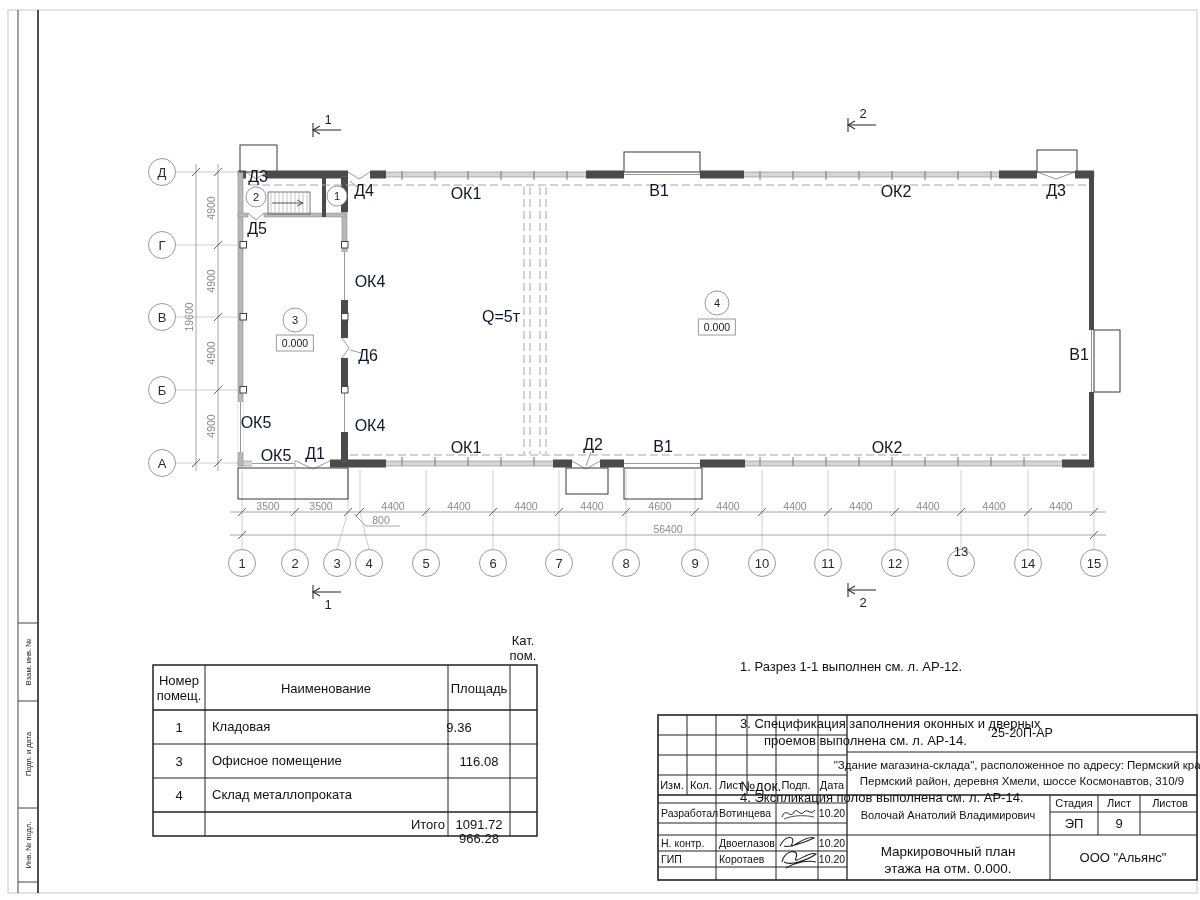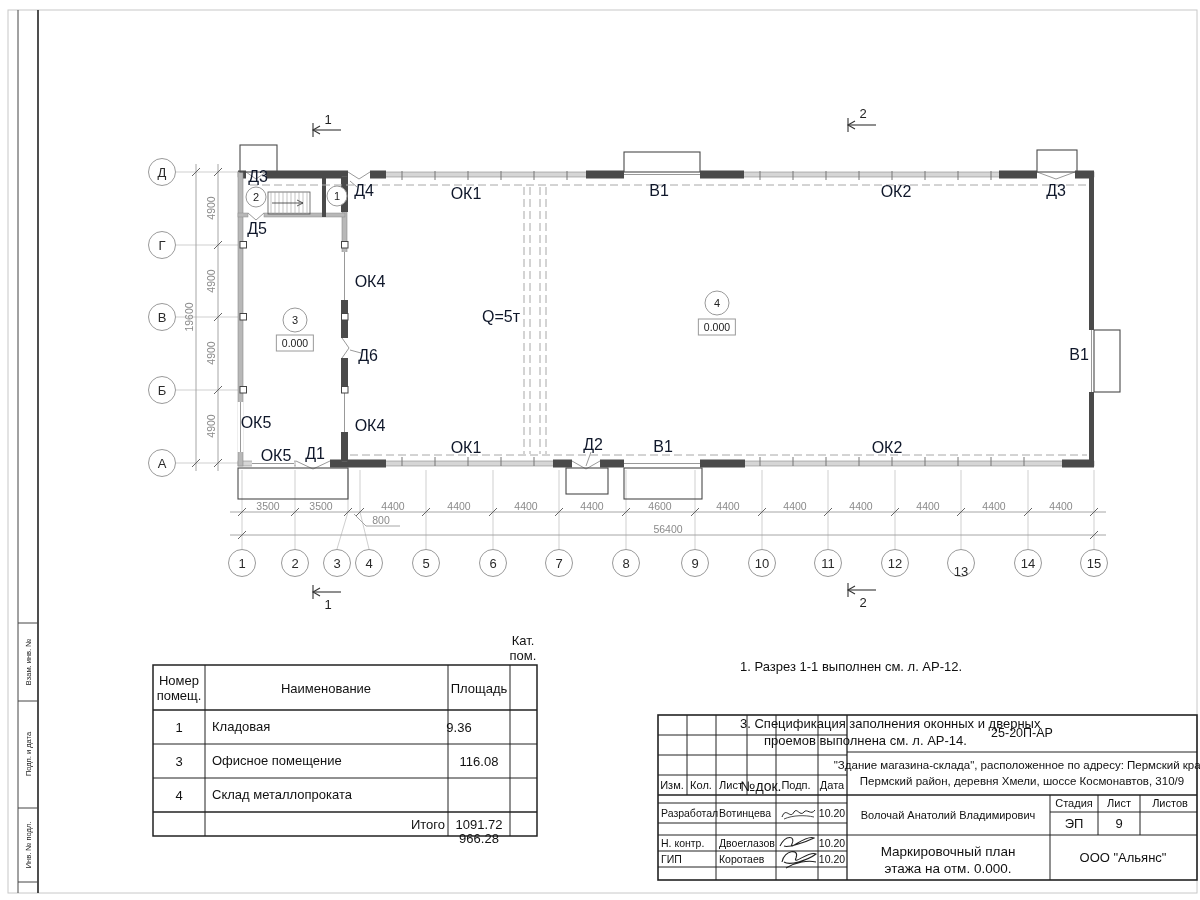--- a/index.html
+++ b/index.html
@@ -352,21 +352,21 @@
 <div class="abs c axl" style="left:337px;top:563px;">3</div>
 <div class="abs c axl" style="left:369px;top:563px;">4</div>
 <div class="abs c axl" style="left:426px;top:563px;">5</div>
 <div class="abs c axl" style="left:493px;top:563px;">6</div>
 <div class="abs c axl" style="left:559px;top:563px;">7</div>
 <div class="abs c axl" style="left:626px;top:563px;">8</div>
 <div class="abs c axl" style="left:695px;top:563px;">9</div>
 <div class="abs c axl" style="left:762px;top:563px;">10</div>
 <div class="abs c axl" style="left:828px;top:563px;">11</div>
 <div class="abs c axl" style="left:895px;top:563px;">12</div>
-<div class="abs c axl" style="left:961px;top:571px;">13</div>
+<div class="abs c axl" style="left:961px;top:551px;">13</div>
 <div class="abs c axl" style="left:1028px;top:563px;">14</div>
 <div class="abs c axl" style="left:1094px;top:563px;">15</div>
 
 <div class="abs dim dimv" style="left:211px;top:208px;">4900</div>
 <div class="abs dim dimv" style="left:211px;top:281px;">4900</div>
 <div class="abs dim dimv" style="left:211px;top:353px;">4900</div>
 <div class="abs dim dimv" style="left:211px;top:426px;">4900</div>
 <div class="abs dim dimv" style="left:189px;top:317px;">19600</div>
 
 <div class="abs c dim" style="left:268px;top:506px;">3500</div>
@@ -424,20 +424,21 @@
 <div class="abs c td" style="left:479px;top:761px;">116.08</div>
 <div class="abs c td" style="left:179px;top:795px;">4</div>
 <div class="abs td" style="left:212px;top:787px;">Склад металлопроката</div>
 <div class="abs c td" style="left:479px;top:838px;">966.28</div>
 <div class="abs td" style="left:445px;top:824px;transform:translate(-100%,-50%);">Итого</div>
 <div class="abs c td" style="left:479px;top:824px;">1091.72</div>
 
 <div class="abs notes" style="left:740px;top:618px;">
   <div>1. Разрез 1-1 выполнен см. л. АР-12.</div>
   <div>3. Спецификация заполнения оконных и дверных проемов выполнена см. л. АР-14.</div>
+  <div>4. Экспликация полов выполнена см. л. АР-14.</div>
 </div>
 
 <div class="abs c tb" style="left:1022px;top:733px;font-size:12.5px;">25-20П-АР</div>
 <div class="abs c tb" style="left:1022px;top:765px;font-size:11.5px;">"Здание магазина-склада", расположенное по адресу: Пермский край,</div>
 <div class="abs c tb" style="left:1022px;top:781px;font-size:11.5px;">Пермский район, деревня Хмели, шоссе Космонавтов, 310/9</div>
 
 <div class="abs c tb" style="left:672px;top:785px;">Изм.</div>
 <div class="abs c tb" style="left:701px;top:785px;">Кол.</div>
 <div class="abs c tb" style="left:731px;top:785px;">Лист</div>
 <div class="abs c tb" style="left:761px;top:786px;font-size:14px;">№док.</div>

